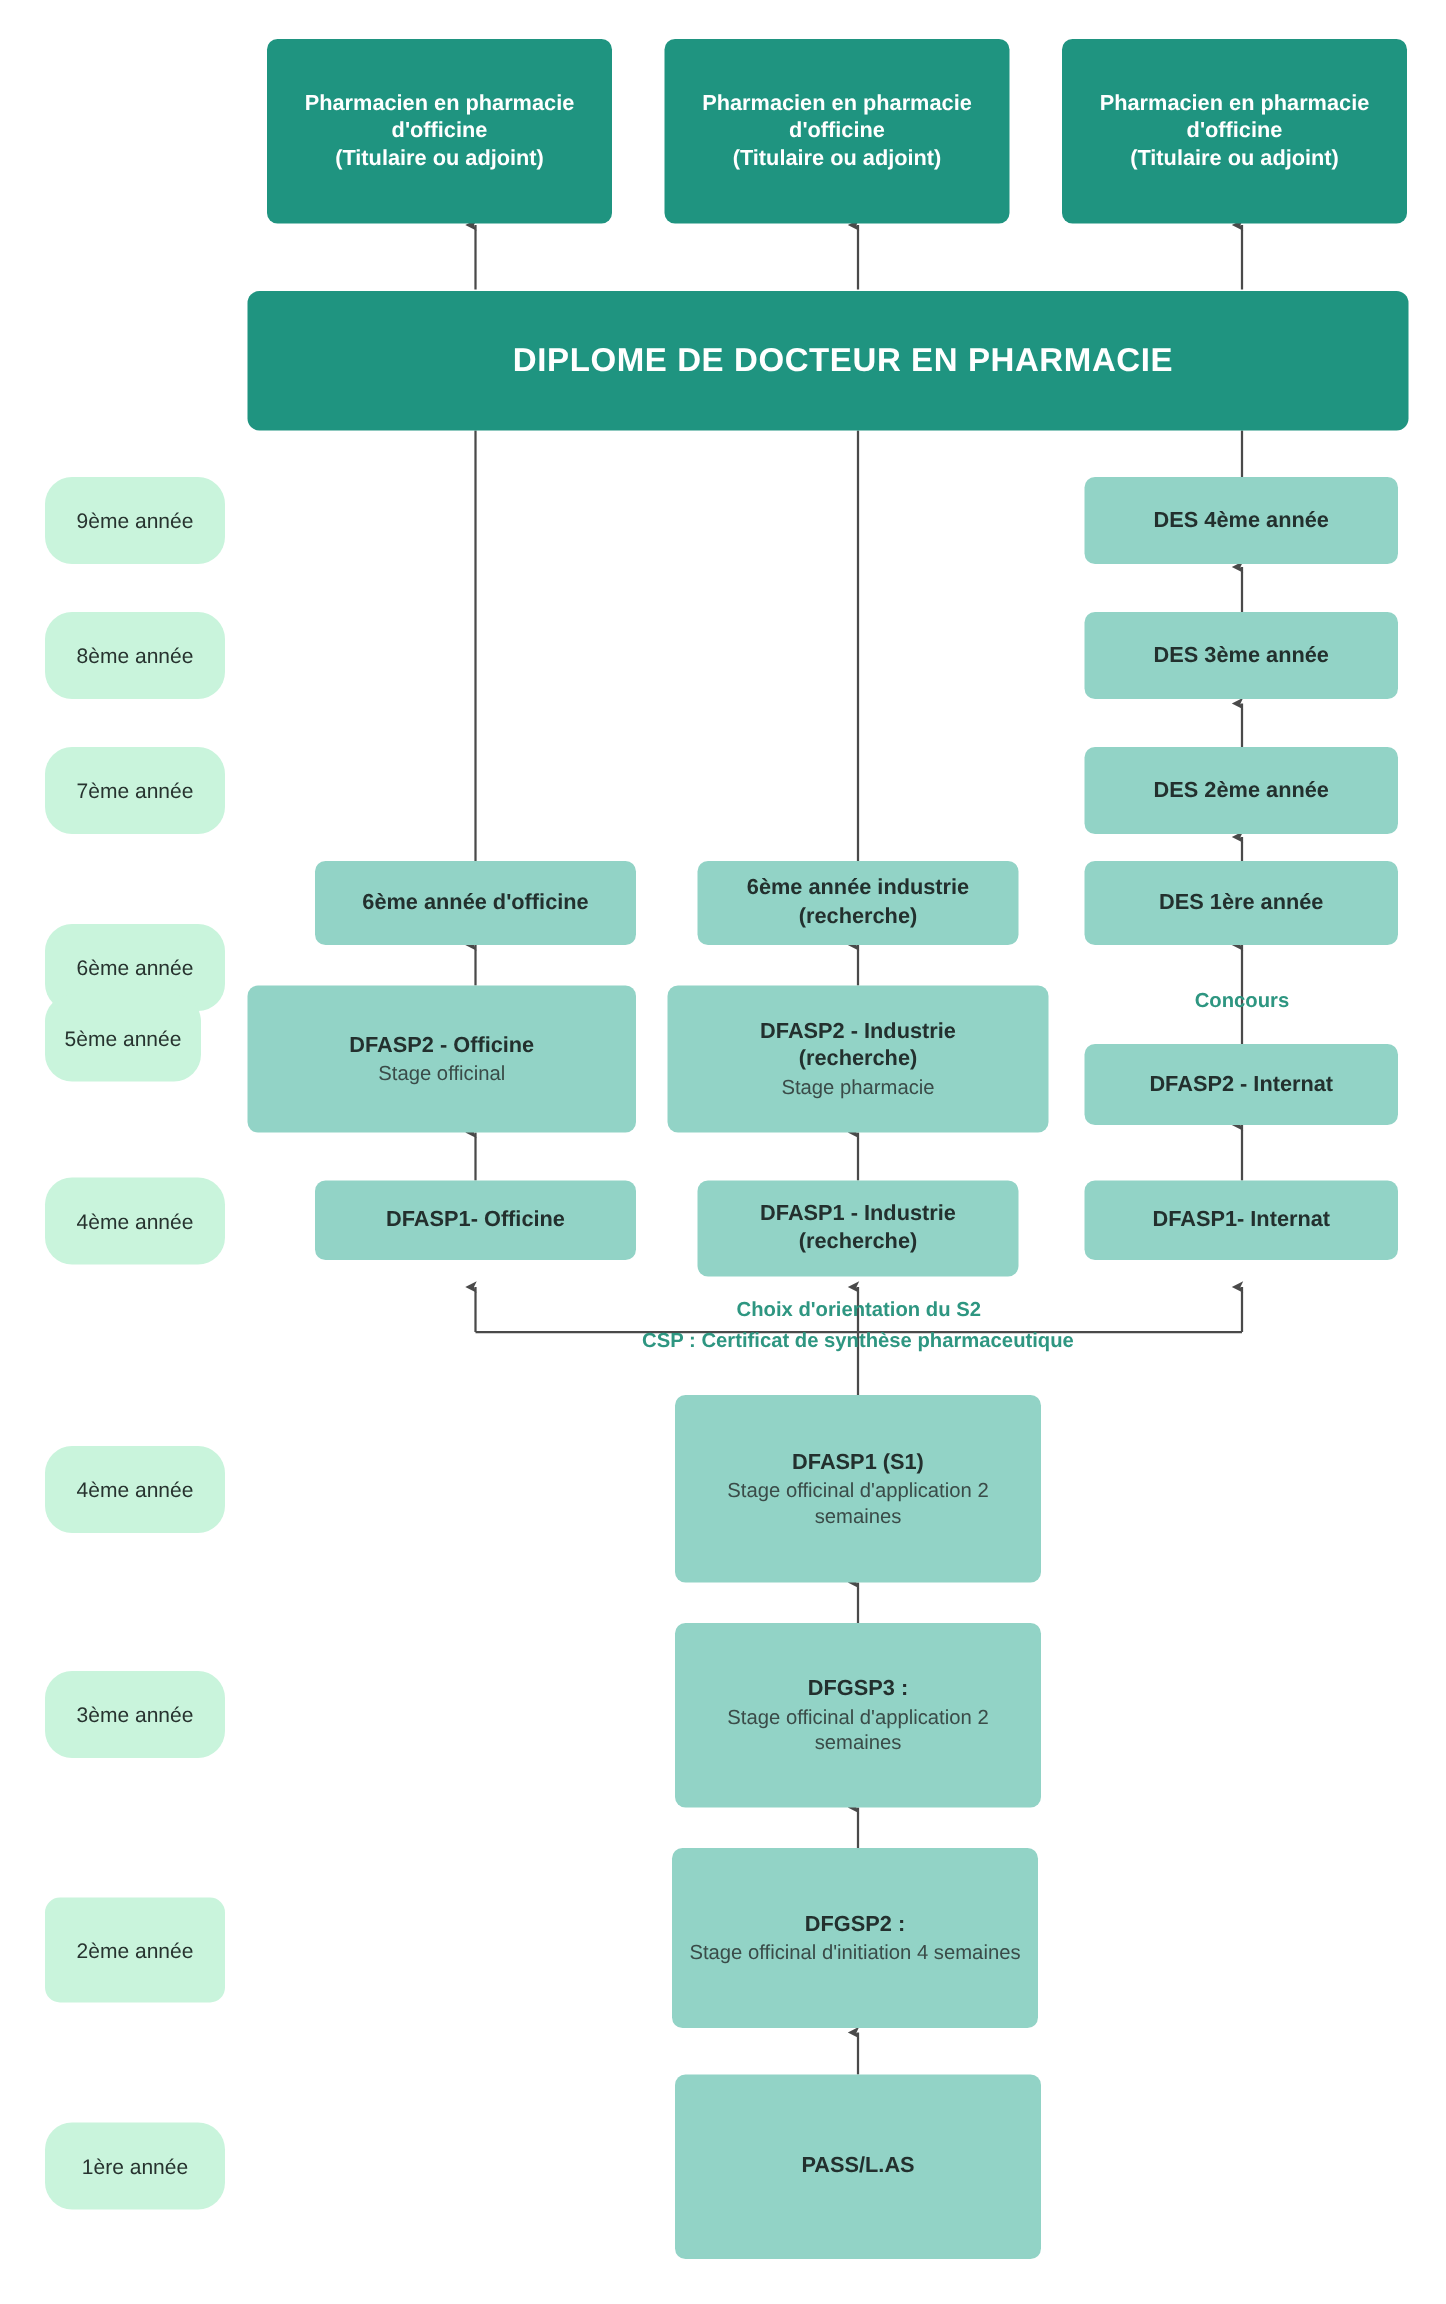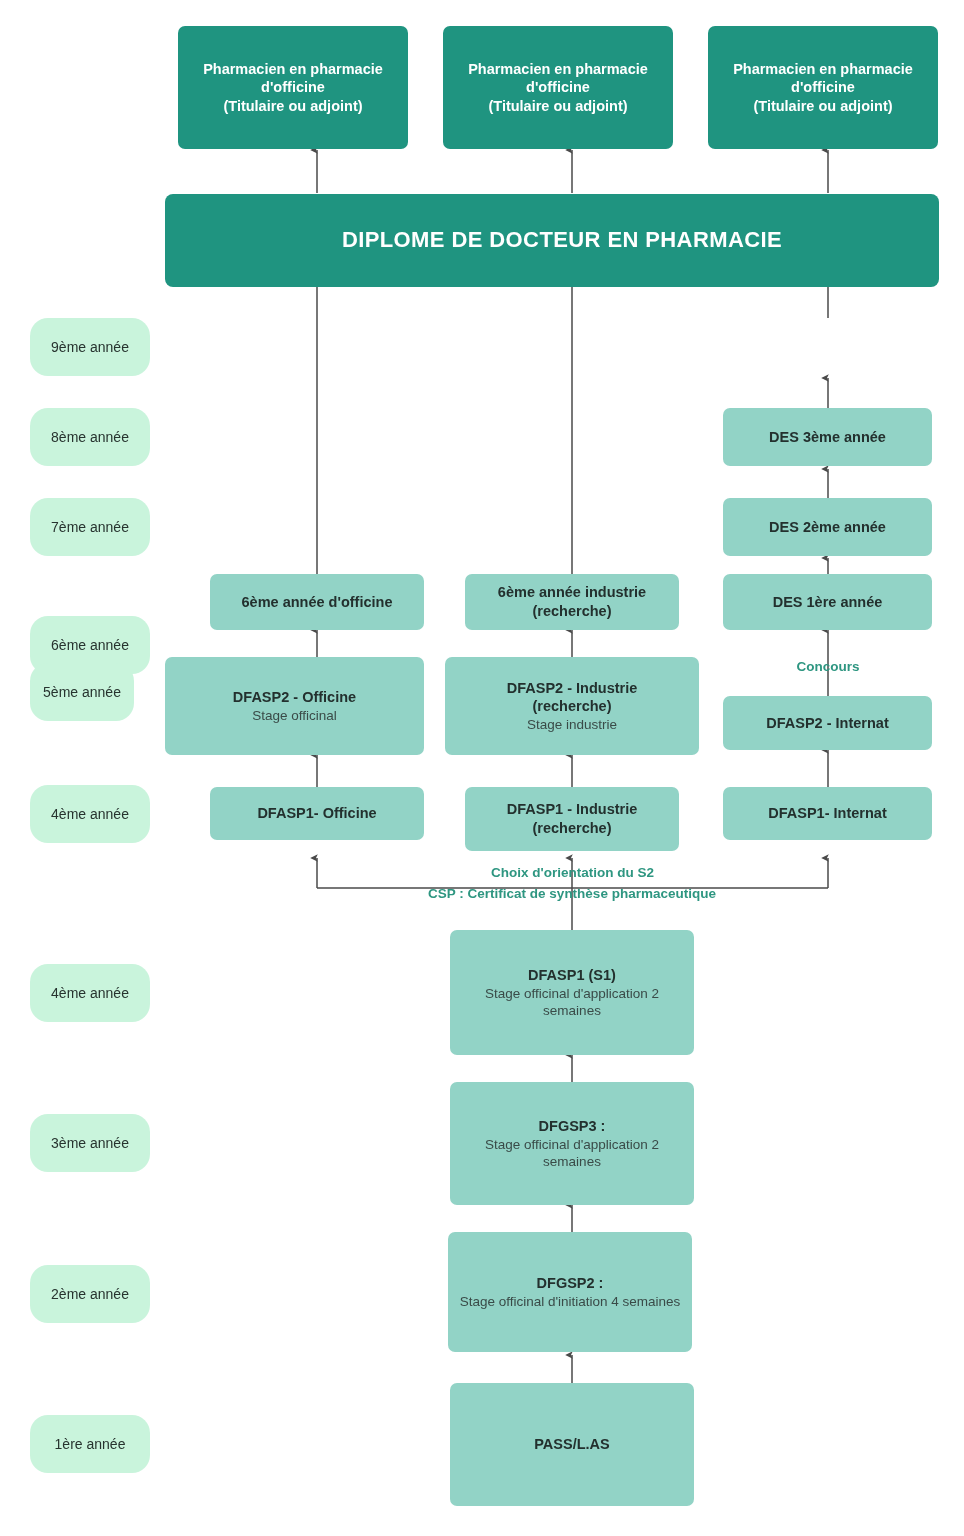--- a/index.html
+++ b/index.html
@@ -187,27 +187,30 @@
   </div>
   <div class="pill" style="left:30px; top:785px; width:120px; height:58px;">
     <span>4ème année</span>
   </div>
   <div class="pill" style="left:30px; top:964px; width:120px; height:58px;">
     <span>4ème année</span>
   </div>
   <div class="pill" style="left:30px; top:1114px; width:120px; height:58px;">
     <span>3ème année</span>
   </div>
-  <div class="pill" style="left:30px; top:1265px; width:120px; height:58px;">
+  <div class="pill" style="left:30px; top:1265px; width:120px; height:70px;border-radius:10px;">
     <span>2ème année</span>
   </div>
   <div class="pill" style="left:30px; top:1415px; width:120px; height:58px;">
     <span>1ère année</span>
   </div>
 
+  <div class="node light" style="left:723px; top:318px; width:209px; height:58px;">
+    <div class="ttl">DES 4ème année</div>
+  </div>
   <div class="node light" style="left:723px; top:408px; width:209px; height:58px;">
     <div class="ttl">DES 3ème année</div>
   </div>
   <div class="node light" style="left:723px; top:498px; width:209px; height:58px;">
     <div class="ttl">DES 2ème année</div>
   </div>
   <div class="node light" style="left:723px; top:574px; width:209px; height:56px;">
     <div class="ttl">DES 1ère année</div>
   </div>
   <div class="node light" style="left:723px; top:696px; width:209px; height:54px;">
@@ -232,21 +235,21 @@
     <div class="ttl">DFASP1- Officine</div>
   </div>
 
   <div class="node light" style="left:465px; top:574px; width:214px; height:56px;">
     <div class="ttl">6ème année industrie</div>
     <div class="ttl">(recherche)</div>
   </div>
   <div class="node light" style="left:445px; top:657px; width:254px; height:98px;">
     <div class="ttl">DFASP2 - Industrie</div>
     <div class="ttl">(recherche)</div>
-    <div class="sub">Stage industrie</div>
+    <div class="sub">Stage pharmacie</div>
   </div>
   <div class="node light" style="left:465px; top:787px; width:214px; height:64px;">
     <div class="ttl">DFASP1 - Industrie</div>
     <div class="ttl">(recherche)</div>
   </div>
 
   <div class="edge-label" style="left:317px; top:865px; width:511px;">
     <span>Choix d'orientation du S2</span>
   </div>
   <div class="edge-label" style="left:282px; top:886px; width:580px;">

